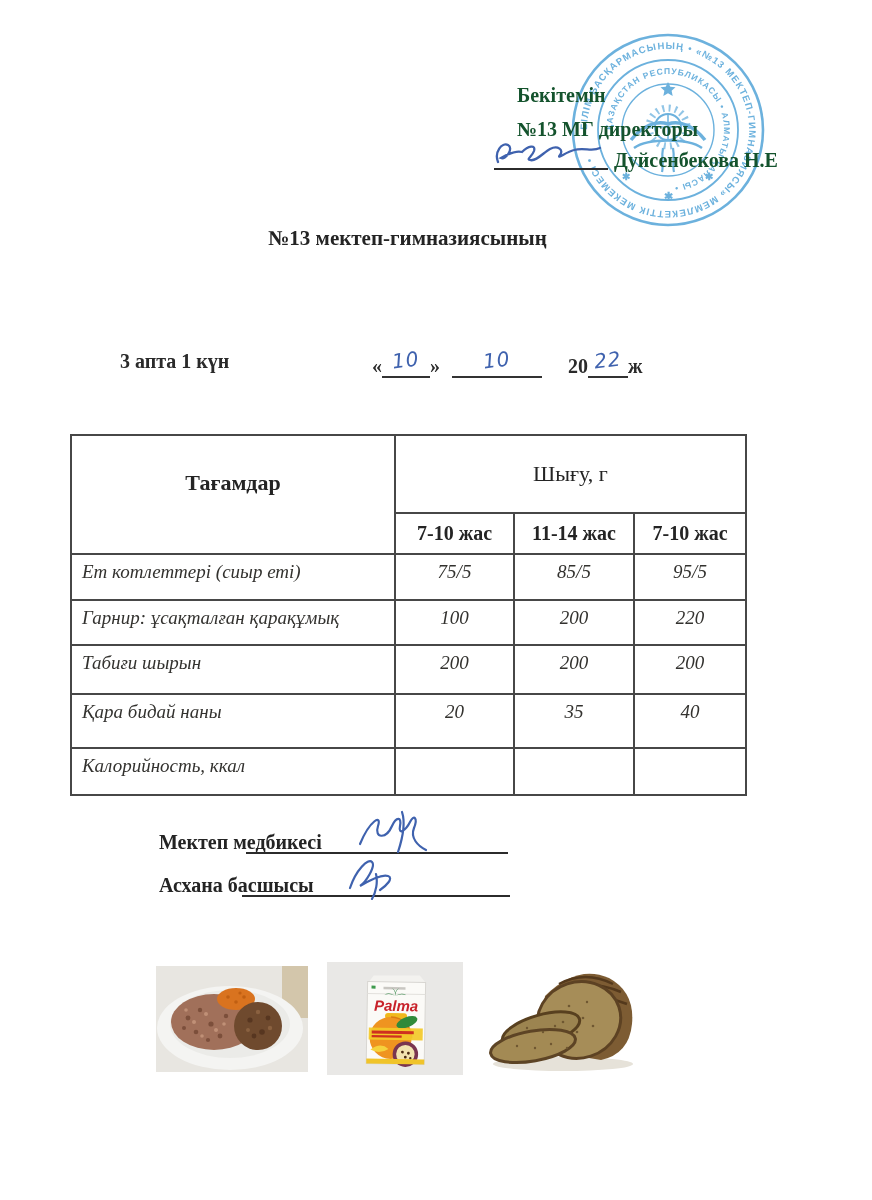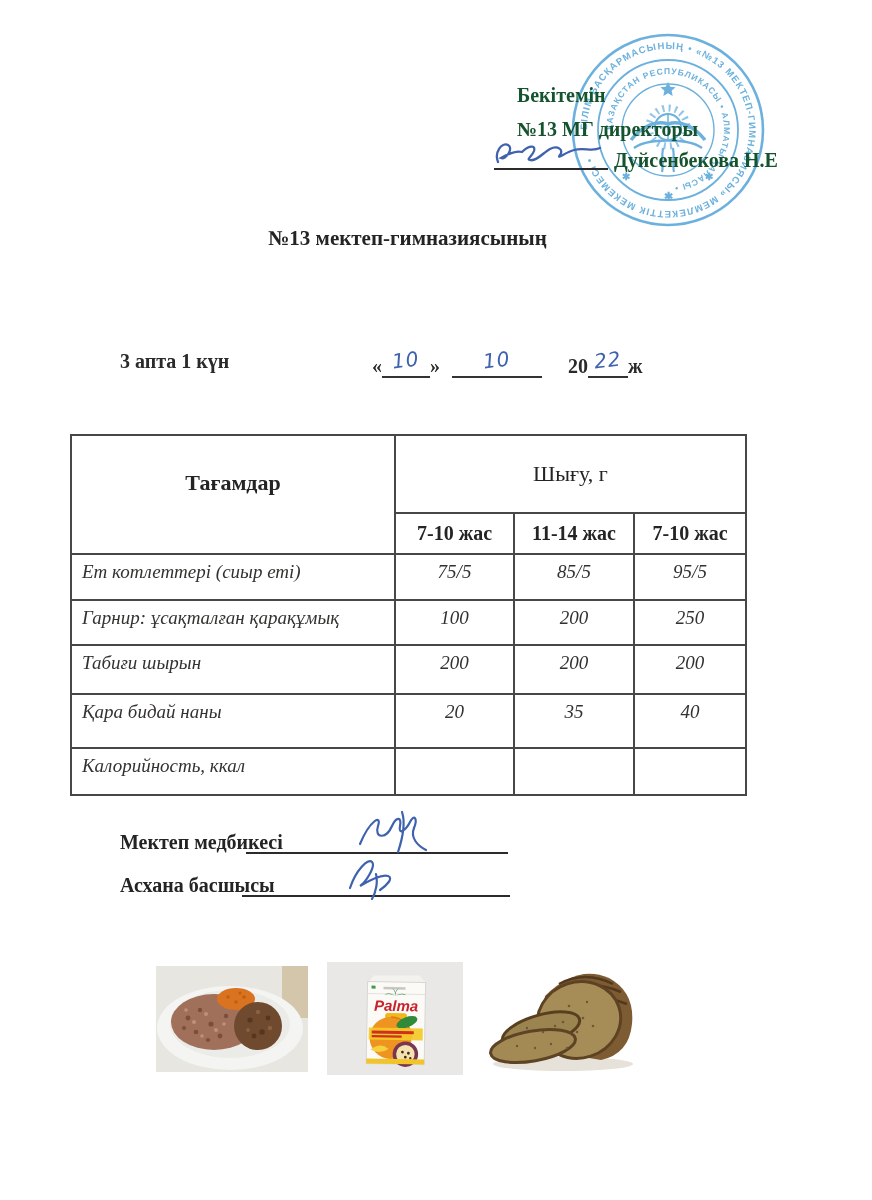--- a/index.html
+++ b/index.html
@@ -35,21 +35,21 @@
   
   table.menu { border-collapse:collapse; table-layout:fixed; }
   table.menu th, table.menu td { border:2px solid #474747; overflow:hidden; }
   th.th-dishes { font-size:22px; font-weight:bold; text-align:center; vertical-align:top; padding-top:34px; color:#242424; }
   th.th-output { font-size:22px; font-weight:normal; text-align:center; vertical-align:middle; color:#242424; }
   th.th-age { font-size:20px; font-weight:bold; text-align:center; vertical-align:middle; color:#242424; }
   td.td-dish { font-size:19px; font-style:italic; text-align:left; vertical-align:top; padding:6px 6px 0 10px; color:#33322f; }
   td.td-val  { font-size:19px; font-style:italic; text-align:center; vertical-align:top; padding-top:6px; color:#33322f; }
 
   
-  .sig-label { font-size:20px; font-weight:bold; color:#242424; white-space:nowrap; }
+  .sig-label { font-size:20px; font-weight:bold; color:#242424; white-space:nowrap;margin-left:39px; }
   .sig-line { border-bottom:2px solid #2b2b2b; }
 
   
   .photo { display:block; }
 </style>
 </head>
 <body>
 
 <div class="page">
 
@@ -133,21 +133,21 @@
       <tr style="height:46px;border-radius:11px;">
         <td class="td-dish">Ет котлеттері (сиыр еті)</td>
         <td class="td-val">75/5</td>
         <td class="td-val">85/5</td>
         <td class="td-val">95/5</td>
       </tr>
       <tr style="height:45px;">
         <td class="td-dish">Гарнир: ұсақталған қарақұмық</td>
         <td class="td-val">100</td>
         <td class="td-val">200</td>
-        <td class="td-val">250</td>
+        <td class="td-val">220</td>
       </tr>
       <tr style="height:49px;">
         <td class="td-dish">Табиғи шырын</td>
         <td class="td-val">200</td>
         <td class="td-val">200</td>
         <td class="td-val">200</td>
       </tr>
       <tr style="height:54px;">
         <td class="td-dish">Қара бидай наны</td>
         <td class="td-val">20</td>

